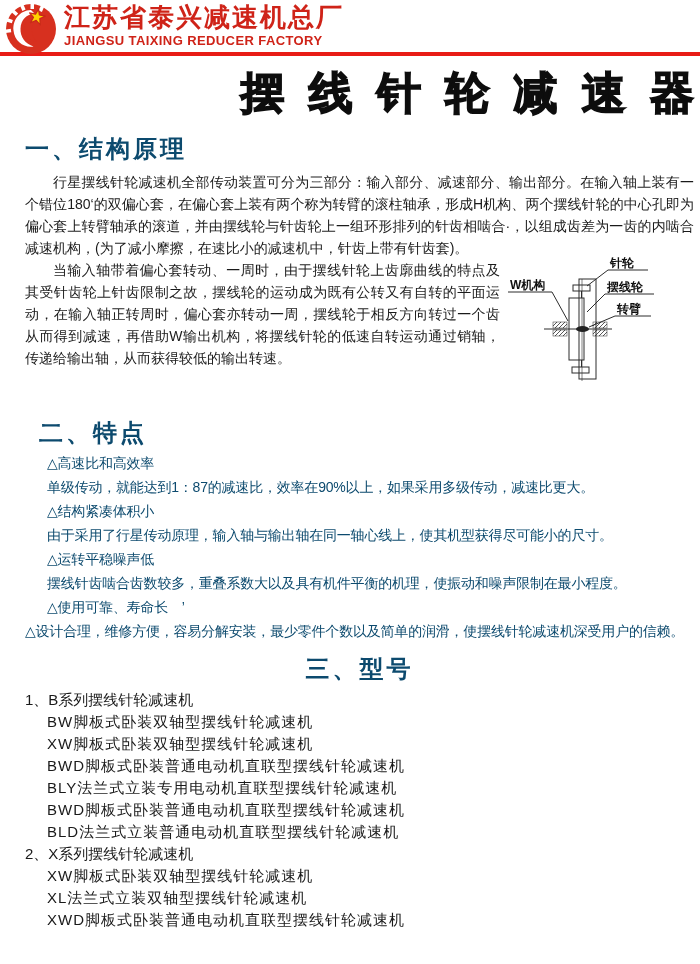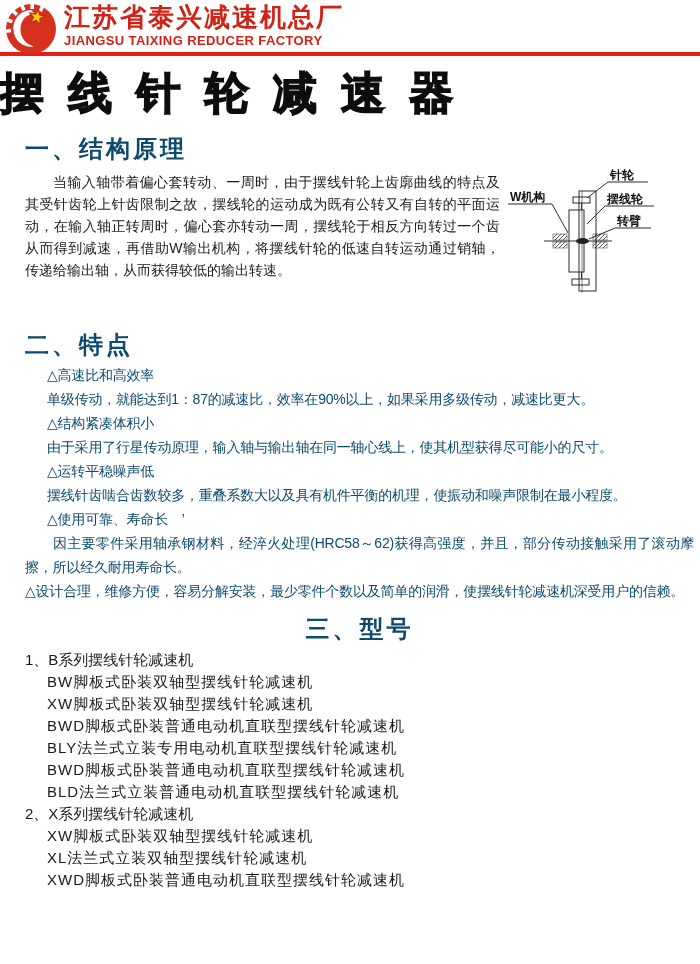--- a/index.html
+++ b/index.html
@@ -10,29 +10,29 @@
   }
   
   .header{position:relative;height:52px;}
   .logo{position:absolute;left:4px;top:2px;width:54px;height:55px;}
   .company{position:absolute;left:64px;top:4px;line-height:1;}
   .company-cn{font-size:26px;font-weight:bold;color:#cf2318;letter-spacing:2px;white-space:nowrap;}
   .company-en{font-size:13px;font-weight:bold;color:#cf2318;letter-spacing:0.4px;margin-top:4px;white-space:nowrap;}
   .divider{height:4px;background:#e81c16;}
   
   .doc-title{
-    text-align:left;font-size:44px;font-weight:900;letter-spacing:6px;
+    text-align:right;font-size:44px;font-weight:900;letter-spacing:6px;
     margin:8px 0 4px;color:#0d0d0d;white-space:nowrap;
     -webkit-text-stroke:1.5px #0d0d0d;
   }
   
   .content{padding:0 6px 0 25px;}
   .sec-h{font-size:24px;font-weight:bold;letter-spacing:3px;color:#0c4a6e;}
   .sec-h1{margin:10px 0 6px;}
-  .sec-h2{margin:4px 0 2px;clear:both;}
+  .sec-h2{margin:4px 14px 2px;clear:both;}
   .sec-h3{margin:10px 0 4px;text-align:center;}
   .para{font-size:14px;line-height:22px;text-indent:2em;margin:0;text-align:justify;color:#1a1a1a;}
   .para2-wrap{min-height:154px;}
   
   .diagram{float:right;width:186px;height:150px;margin:-4px 0 2px 8px;}
   .diagram svg{width:186px;height:150px;display:block;}
   .dg-line{stroke:#2c2c2c;stroke-width:1;fill:none;}
   .dg-thin{stroke:#2c2c2c;stroke-width:0.6;fill:none;}
   .dg-label{font-size:12px;font-weight:bold;fill:#111;}
   
@@ -67,20 +67,21 @@
     <div class="company-en">JIANGSU TAIXING REDUCER FACTORY</div>
   </div>
 </div>
 <div class="divider"></div>
 
 <div class="doc-title">摆 线 针 轮 减 速 器</div>
 
 <div class="content">
 
   <div class="sec-h sec-h1">一、结构原理</div>
+  <p class="para">行星摆线针轮减速机全部传动装置可分为三部分：输入部分、减速部分、输出部分。在输入轴上装有一个错位180‘的双偏心套，在偏心套上装有两个称为转臂的滚柱轴承，形成H机构、两个摆线针轮的中心孔即为偏心套上转臂轴承的滚道，并由摆线轮与针齿轮上一组环形排列的针齿相啮合·，以组成齿差为一齿的内啮合减速机构，(为了减小摩擦，在速比小的减速机中，针齿上带有针齿套)。</p>
 
   <div class="para2-wrap">
     <div class="diagram">
       <svg viewBox="0 0 186 150" xmlns="http://www.w3.org/2000/svg">
         <defs>
           <pattern id="hatch" patternUnits="userSpaceOnUse" width="4" height="4">
             <path d="M0 4 L4 0" stroke="#2c2c2c" stroke-width="0.8"></path>
           </pattern>
         </defs>
 
@@ -118,21 +119,20 @@
 
   <div class="sec-h sec-h2">二、特点</div>
   <div class="features">
     <div class="f-ind">△高速比和高效率</div>
     <div class="f-ind">单级传动，就能达到1：87的减速比，效率在90%以上，如果采用多级传动，减速比更大。</div>
     <div class="f-ind">△结构紧凑体积小</div>
     <div class="f-ind">由于采用了行星传动原理，输入轴与输出轴在同一轴心线上，使其机型获得尽可能小的尺寸。</div>
     <div class="f-ind">△运转平稳噪声低</div>
     <div class="f-ind">摆线针齿啮合齿数较多，重叠系数大以及具有机件平衡的机理，使振动和噪声限制在最小程度。</div>
     <div class="f-ind">△使用可靠、寿命长　’</div>
-    <div class="f-hang">因主要零件采用轴承钢材料，经淬火处理(HRC58～62)获得高强度，并且，部分传动接触采用了滚动摩擦，所以经久耐用寿命长。</div>
     <div class="">△设计合理，维修方便，容易分解安装，最少零件个数以及简单的润滑，使摆线针轮减速机深受用户的信赖。</div>
   </div>
 
   <div class="sec-h sec-h3">三、型号</div>
   <div class="models">
     <div class="m-group">1、B系列摆线针轮减速机</div>
     <div class="m-item">BW脚板式卧装双轴型摆线针轮减速机</div>
     <div class="m-item">XW脚板式卧装双轴型摆线针轮减速机</div>
     <div class="m-item">BWD脚板式卧装普通电动机直联型摆线针轮减速机</div>
     <div class="m-item">BLY法兰式立装专用电动机直联型摆线针轮减速机</div>

